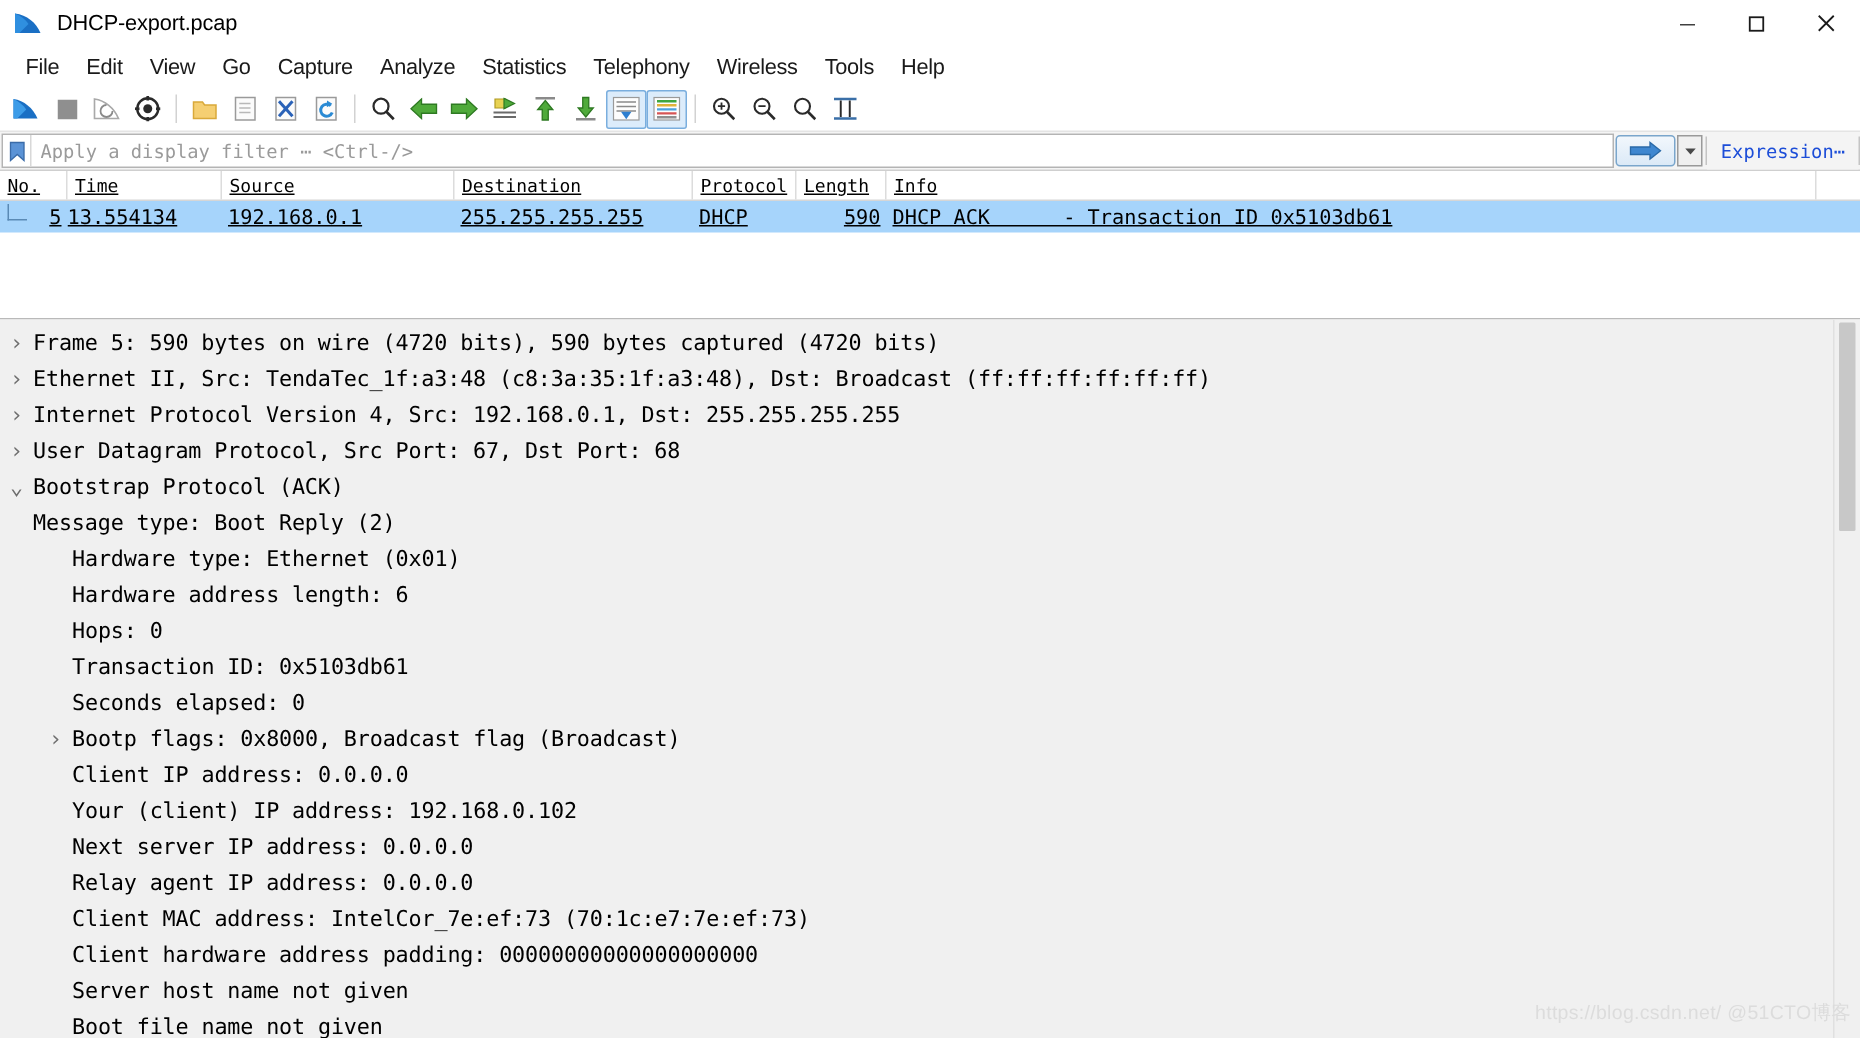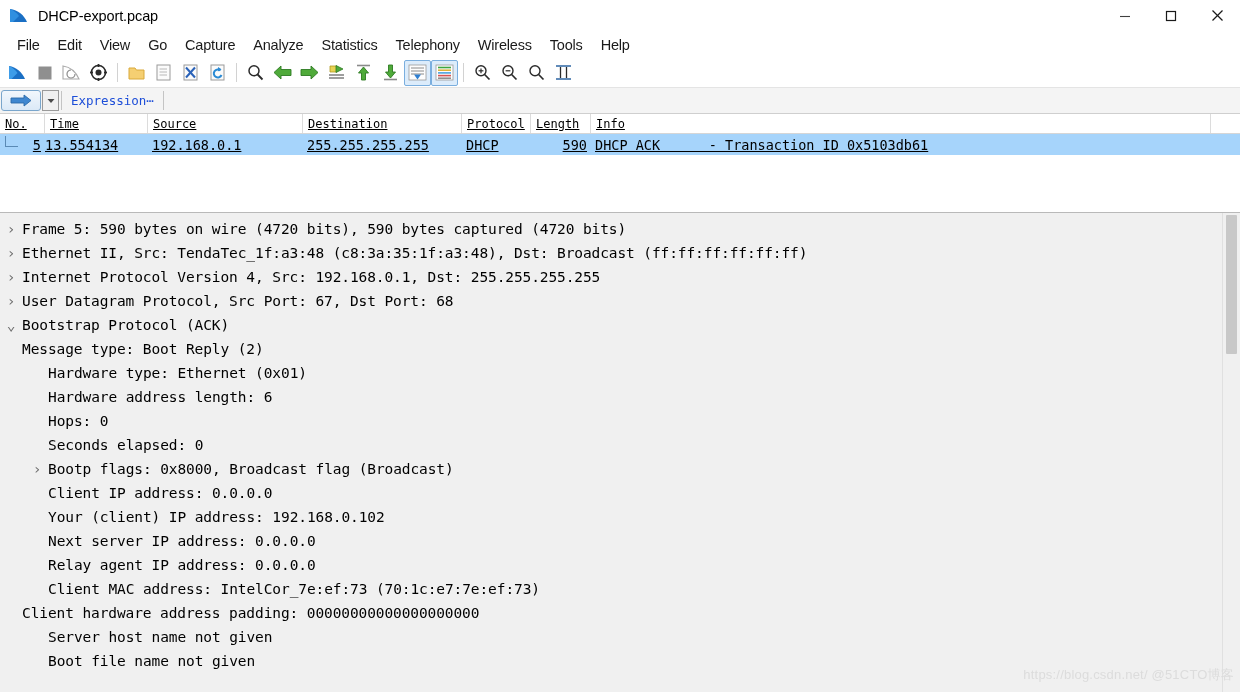--- a/index.html
+++ b/index.html
@@ -517,20 +517,28 @@
       <svg width="17" height="17" viewBox="0 0 17 17">
           <line x1="1" y1="2" x2="16" y2="2" stroke="#3a6fa8" stroke-width="1.6"></line>
           <line x1="1" y1="15" x2="16" y2="15" stroke="#3a6fa8" stroke-width="1.6"></line>
           <line x1="5.5" y1="3" x2="5.5" y2="14" stroke="#2a2a2a" stroke-width="1.3"></line>
           <line x1="11.5" y1="3" x2="11.5" y2="14" stroke="#2a2a2a" stroke-width="1.3"></line>
         </svg>
     </div>
   </div>
 
   <div class="filterbar">
+    <div class="filter-input-wrap">
+      <div class="bookmark-icon">
+        <svg width="11" height="14" viewBox="0 0 11 14">
+            <path d="M1 1 h9 v12 l-4.5 -4 l-4.5 4 Z" fill="#5b93d6" stroke="#3a6ba8" stroke-width="0.9"></path>
+          </svg>
+      </div>
+      <input class="filter-input" type="text" value="" placeholder="Apply a display filter ⋯ &lt;Ctrl-/&gt;" style="">
+    </div>
     <div class="filter-arrow-btn">
       <svg width="22" height="13" viewBox="0 0 22 13">
           <path d="M1 4 H14 V1 L21 6.5 L14 12 V9 H1 Z" fill="#3f87d0" stroke="#2a6aa8" stroke-width="0.9"></path>
         </svg>
     </div>
     <div class="filter-drop-btn">
       <svg width="8" height="6" viewBox="0 0 8 6">
           <path d="M0.5 1 L7.5 1 L4 5 Z" fill="#4a4a4a"></path>
         </svg>
     </div>
@@ -603,20 +611,24 @@
       <div class="d-row" style="padding-left:26px">
         <span class="chev empty">›</span>
         <span class="d-text">Hardware address length: 6</span>
       </div>
 
       <div class="d-row" style="padding-left:26px">
         <span class="chev empty">›</span>
         <span class="d-text">Hops: 0</span>
       </div>
 
+      <div class="d-row" style="padding-left:26px">
+        <span class="chev empty">›</span>
+        <span class="d-text">Transaction ID: 0x5103db61</span>
+      </div>
 
       <div class="d-row" style="padding-left:26px">
         <span class="chev empty">›</span>
         <span class="d-text">Seconds elapsed: 0</span>
       </div>
 
       <div class="d-row" style="padding-left:26px">
         <span class="chev">›</span>
         <span class="d-text">Bootp flags: 0x8000, Broadcast flag (Broadcast)</span>
       </div>
@@ -639,21 +651,21 @@
       <div class="d-row" style="padding-left:26px">
         <span class="chev empty">›</span>
         <span class="d-text">Relay agent IP address: 0.0.0.0</span>
       </div>
 
       <div class="d-row" style="padding-left:26px">
         <span class="chev empty">›</span>
         <span class="d-text">Client MAC address: IntelCor_7e:ef:73 (70:1c:e7:7e:ef:73)</span>
       </div>
 
-      <div class="d-row" style="">
+      <div class="d-row" style="padding-left:26px">
         <span class="chev empty">›</span>
         <span class="d-text">Client hardware address padding: 00000000000000000000</span>
       </div>
 
       <div class="d-row" style="padding-left:26px">
         <span class="chev empty">›</span>
         <span class="d-text">Server host name not given</span>
       </div>
 
       <div class="d-row" style="padding-left:26px">

